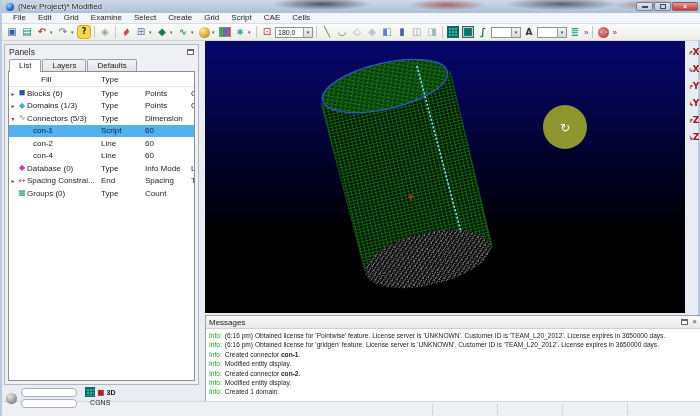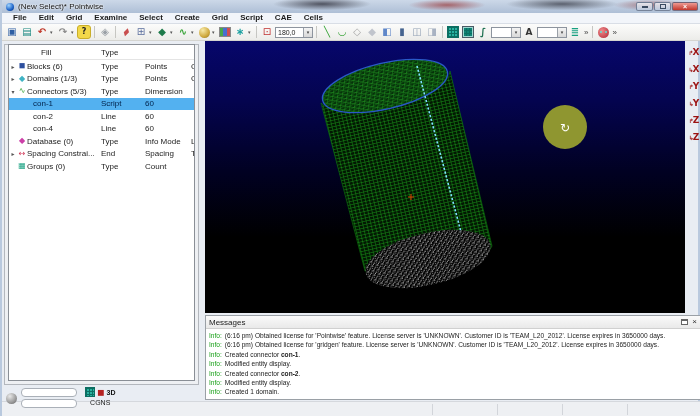--- a/index.html
+++ b/index.html
@@ -23,21 +23,21 @@
   .winbtn{height:9px;border:1px solid rgba(90,105,130,.8);border-radius:2px;box-sizing:border-box;
     display:flex;align-items:center;justify-content:center;background:linear-gradient(rgba(245,248,252,.8),rgba(190,205,225,.8));}
   .winbtn.min,.winbtn.max{width:17px;}
   .winbtn.close{width:26px;background:linear-gradient(#ef9a93,#c2372c);color:#fff;font-size:7px;font-weight:bold;line-height:1;}
   .minbar{width:6px;height:2px;background:#3a4a60;}
   .maxbox{width:6px;height:5px;border:1px solid #3a4a60;box-sizing:border-box;}
 
   
   #menubar{position:absolute;left:0;top:13px;width:700px;height:11px;background:#f2f5fa;
     border-bottom:1px solid #d9dee6;box-sizing:border-box;display:flex;align-items:center;padding-left:5px;}
-  .menu-item{font-size:8px;color:#1c1c1c;padding:0 6px;line-height:10px;cursor:default;font-weight:bold;}
+  .menu-item{font-size:8px;color:#1c1c1c;padding:0 6px;line-height:10px;cursor:default;}
 
   
   #toolbar{position:absolute;left:0;top:24px;width:700px;height:17px;
     background:linear-gradient(#fcfcfb,#ecece9);border-bottom:1px solid #d4d4d0;box-sizing:border-box;
     display:flex;align-items:center;padding:0 3px;gap:1px;}
   .tico{width:14px;height:14px;display:flex;align-items:center;justify-content:center;flex:none;
     font-family:"DejaVu Sans",sans-serif;font-size:10px;line-height:1;border-radius:2px;}
   .caret{font-size:5px;color:#555;width:5px;flex:none;font-family:"DejaVu Sans",sans-serif;}
   .tsep{width:1px;height:12px;background:#c6c6c2;margin:0 2px;flex:none;}
   .bubble{background:#f2d84a;border:1px solid #c9ae2a;border-radius:3px;width:12px;height:12px;font-size:8px;font-weight:bold;color:#222;}
@@ -88,21 +88,21 @@
   #viewport{position:absolute;left:203px;top:41px;width:480px;height:272px;
     background:linear-gradient(#06066b 0%,#04044f 22%,#010122 48%,#000 72%);overflow:hidden;}
 
   
   #rail{position:absolute;left:684px;top:45px;width:16px;display:flex;flex-direction:column;gap:2px;align-items:center;}
   .axbtn{width:15px;height:15px;display:flex;align-items:center;justify-content:center;
     color:#9b1212;font-weight:bold;font-size:9px;line-height:1;font-family:"DejaVu Sans",sans-serif;}
   .axbtn .axarr{font-size:6px;margin-right:-1px;}
 
   
-  #messages{position:absolute;left:203px;top:315px;width:496px;height:85px;background:#fff;
+  #messages{position:absolute;left:203px;top:315px;width:496px;height:101px;background:#fff;
     border:1px solid #9aa0a6;box-sizing:border-box;display:flex;flex-direction:column;}
   #msg-head{height:12px;background:linear-gradient(#fafafa,#e9e9e9);border-bottom:1px solid #d0d0d0;
     display:flex;align-items:center;justify-content:space-between;padding:0 3px;font-size:8px;color:#222;}
   #msg-head .hic{display:flex;gap:4px;align-items:center;}
   #msg-close{font-size:8px;color:#333;line-height:1;}
   #msg-body{flex:1;padding:2px 3px;overflow:hidden;}
   .msg{font-size:6.6px;line-height:9.4px;color:#222;white-space:nowrap;overflow:hidden;}
   .msg .info{color:#18a018;margin-right:3px;}
   .msg b{font-weight:bold;}
 
@@ -120,21 +120,21 @@
   .dim{font-size:7px;font-weight:bold;color:#111;}
   .fmt-label{font-size:7px;color:#222;margin-top:1px;}
 </style>
 </head>
 <body>
 
 <div id="app">
 
   <div id="titlebar">
     <span id="app-icon"></span>
-    <span id="title-text">(New Select)* Pointwise</span>
+    <span id="title-text">(New Project)* Modified</span>
     <span id="win-controls">
       <span class="winbtn min">
           <span class="minbar"></span>
         </span>
       <span class="winbtn max">
           <span class="maxbox"></span>
         </span>
       <span class="winbtn close">×</span>
     </span>
   </div>
@@ -214,20 +214,29 @@
     <span class="tico" style="color:#18a080;font-weight:bold">≣</span>
     <span class="chev">»</span>
     <span class="tsep"></span>
     <span class="tico">
         <span class="mask-ic"></span>
       </span>
     <span class="chev">»</span>
   </div>
 
   <div id="leftpanel">
+    <div id="panel-title">
+      <span>Panels</span>
+      <span class="float-ic"></span>
+    </div>
+    <div id="tabs">
+      <span class="tab active">List</span>
+      <span class="tab">Layers</span>
+      <span class="tab">Defaults</span>
+    </div>
     <div id="tree">
       <div class="thead">
         <span class="h1">Fill</span>
         <span>Type</span>
         <span></span>
           <span></span>
       </div>
       <div class="trow">
         <span class="cell name">
             <span class="arr">▸</span>

